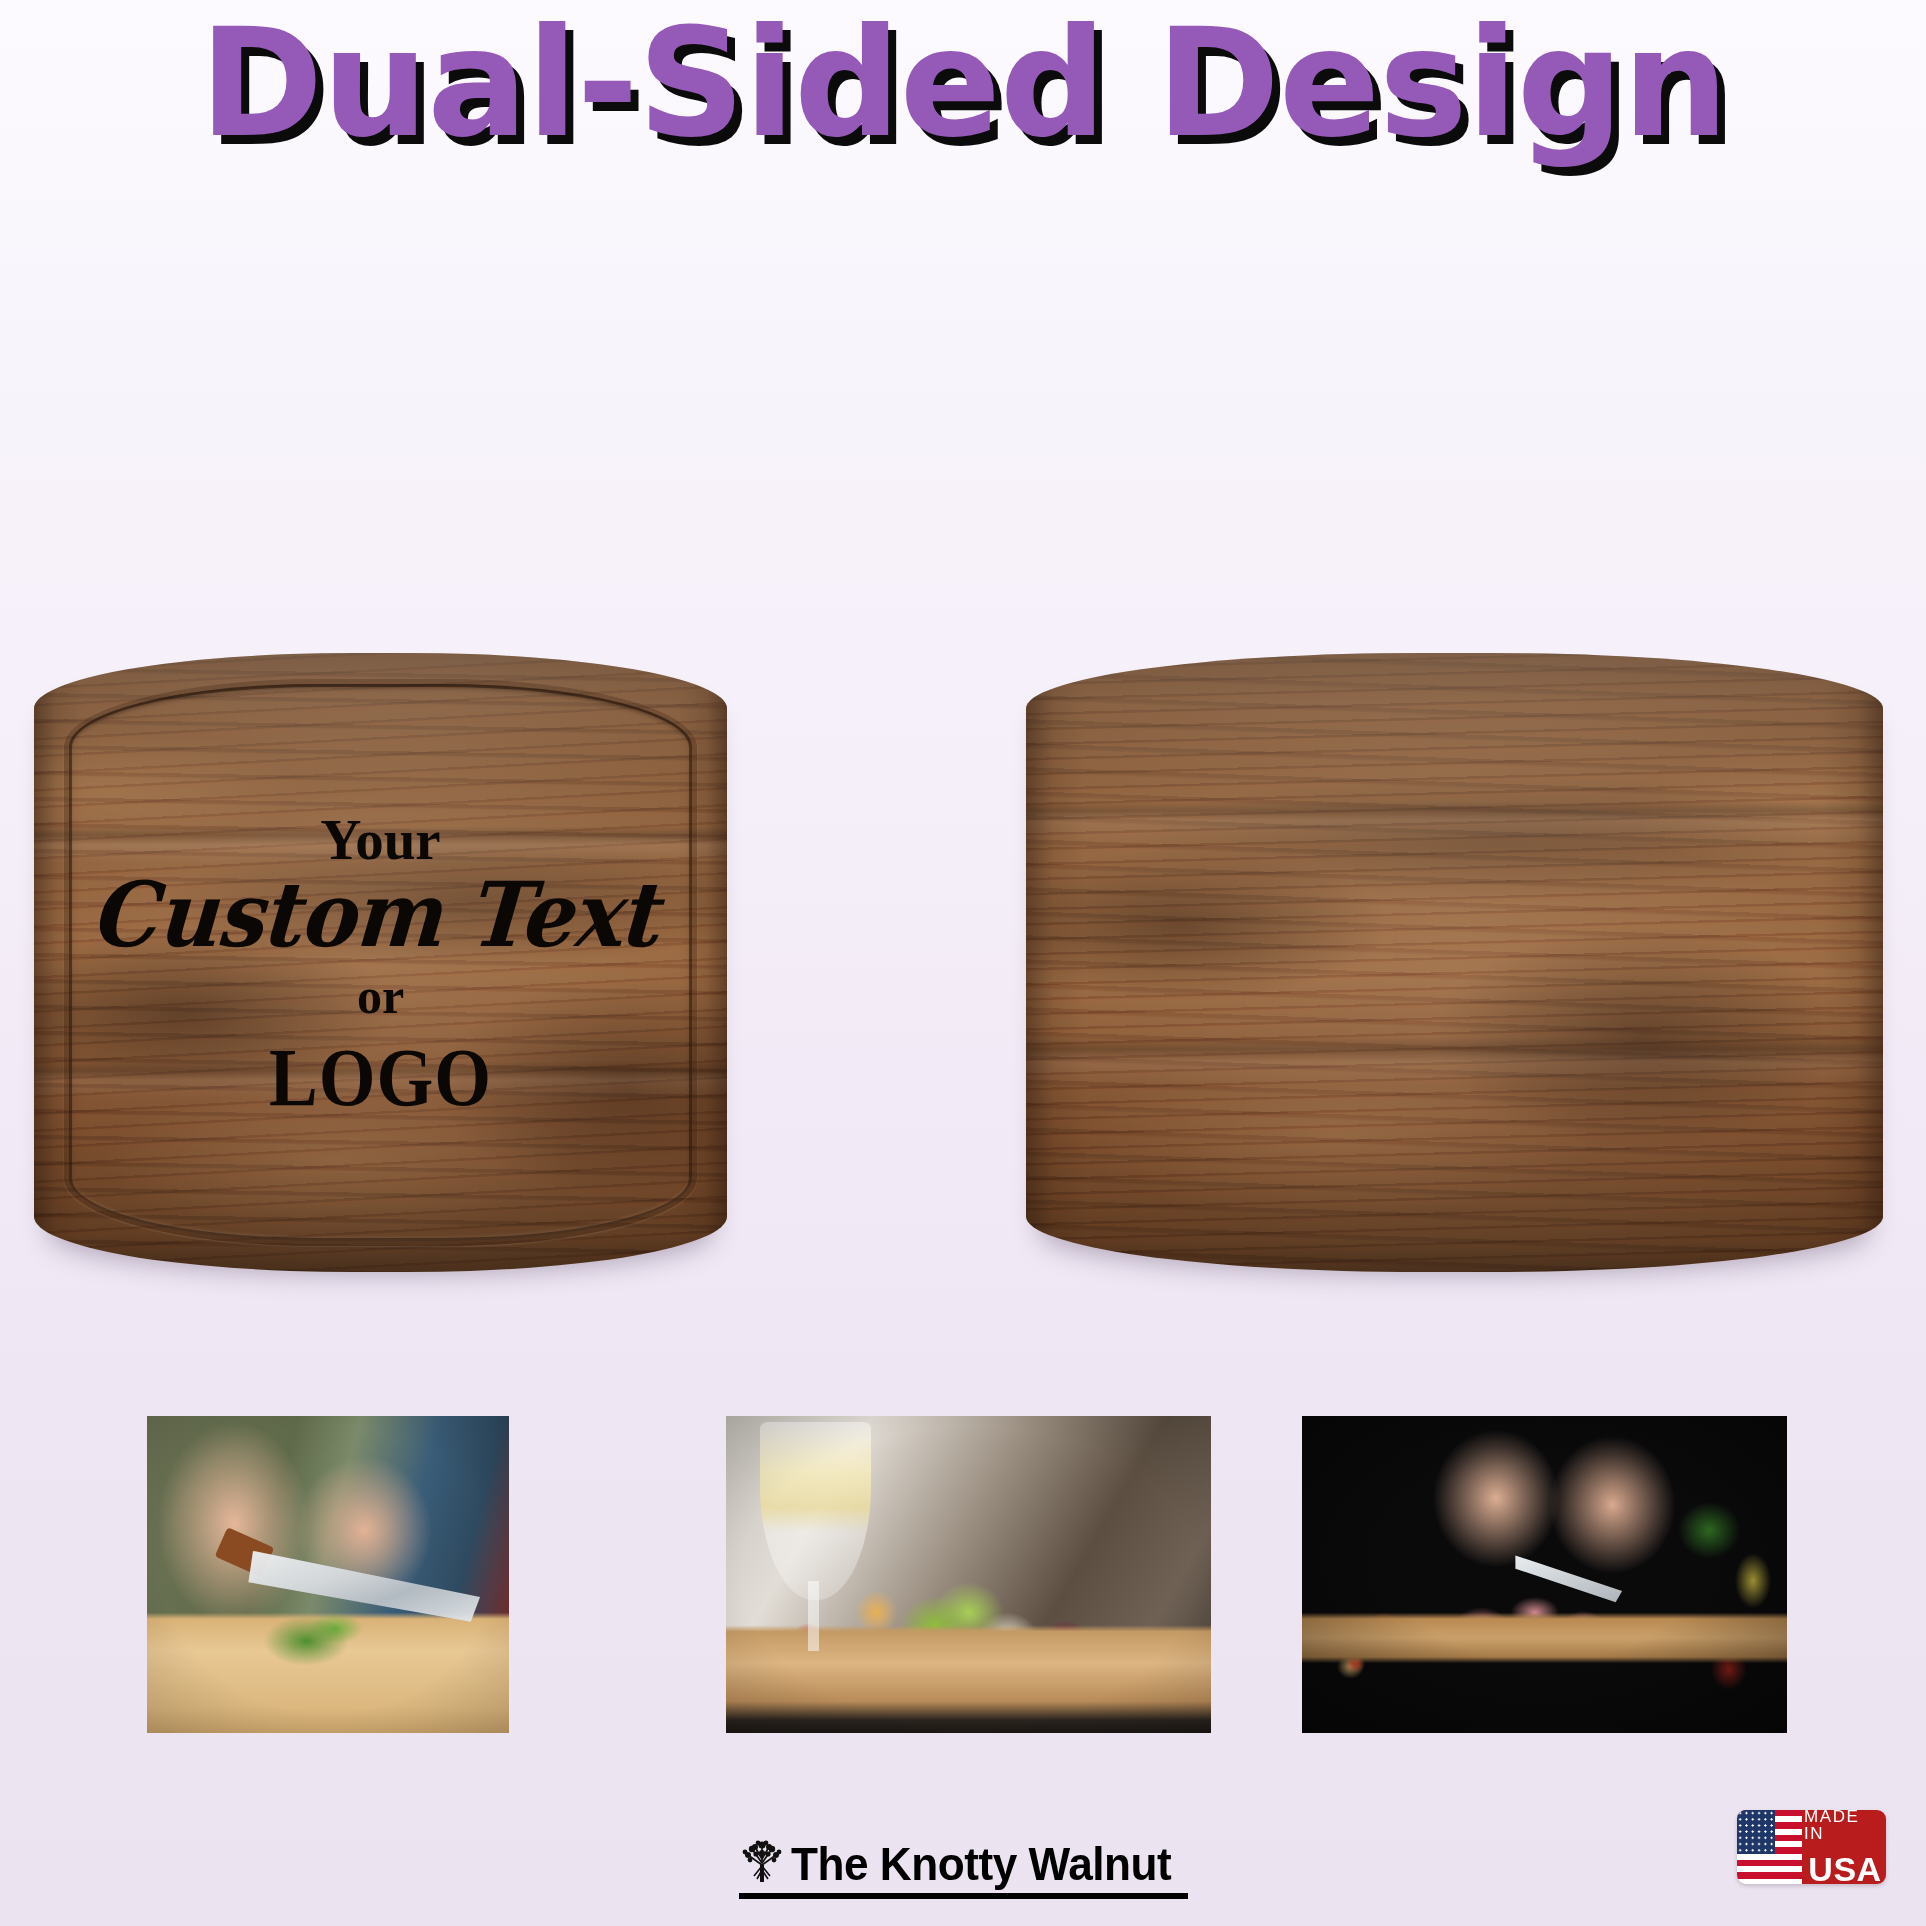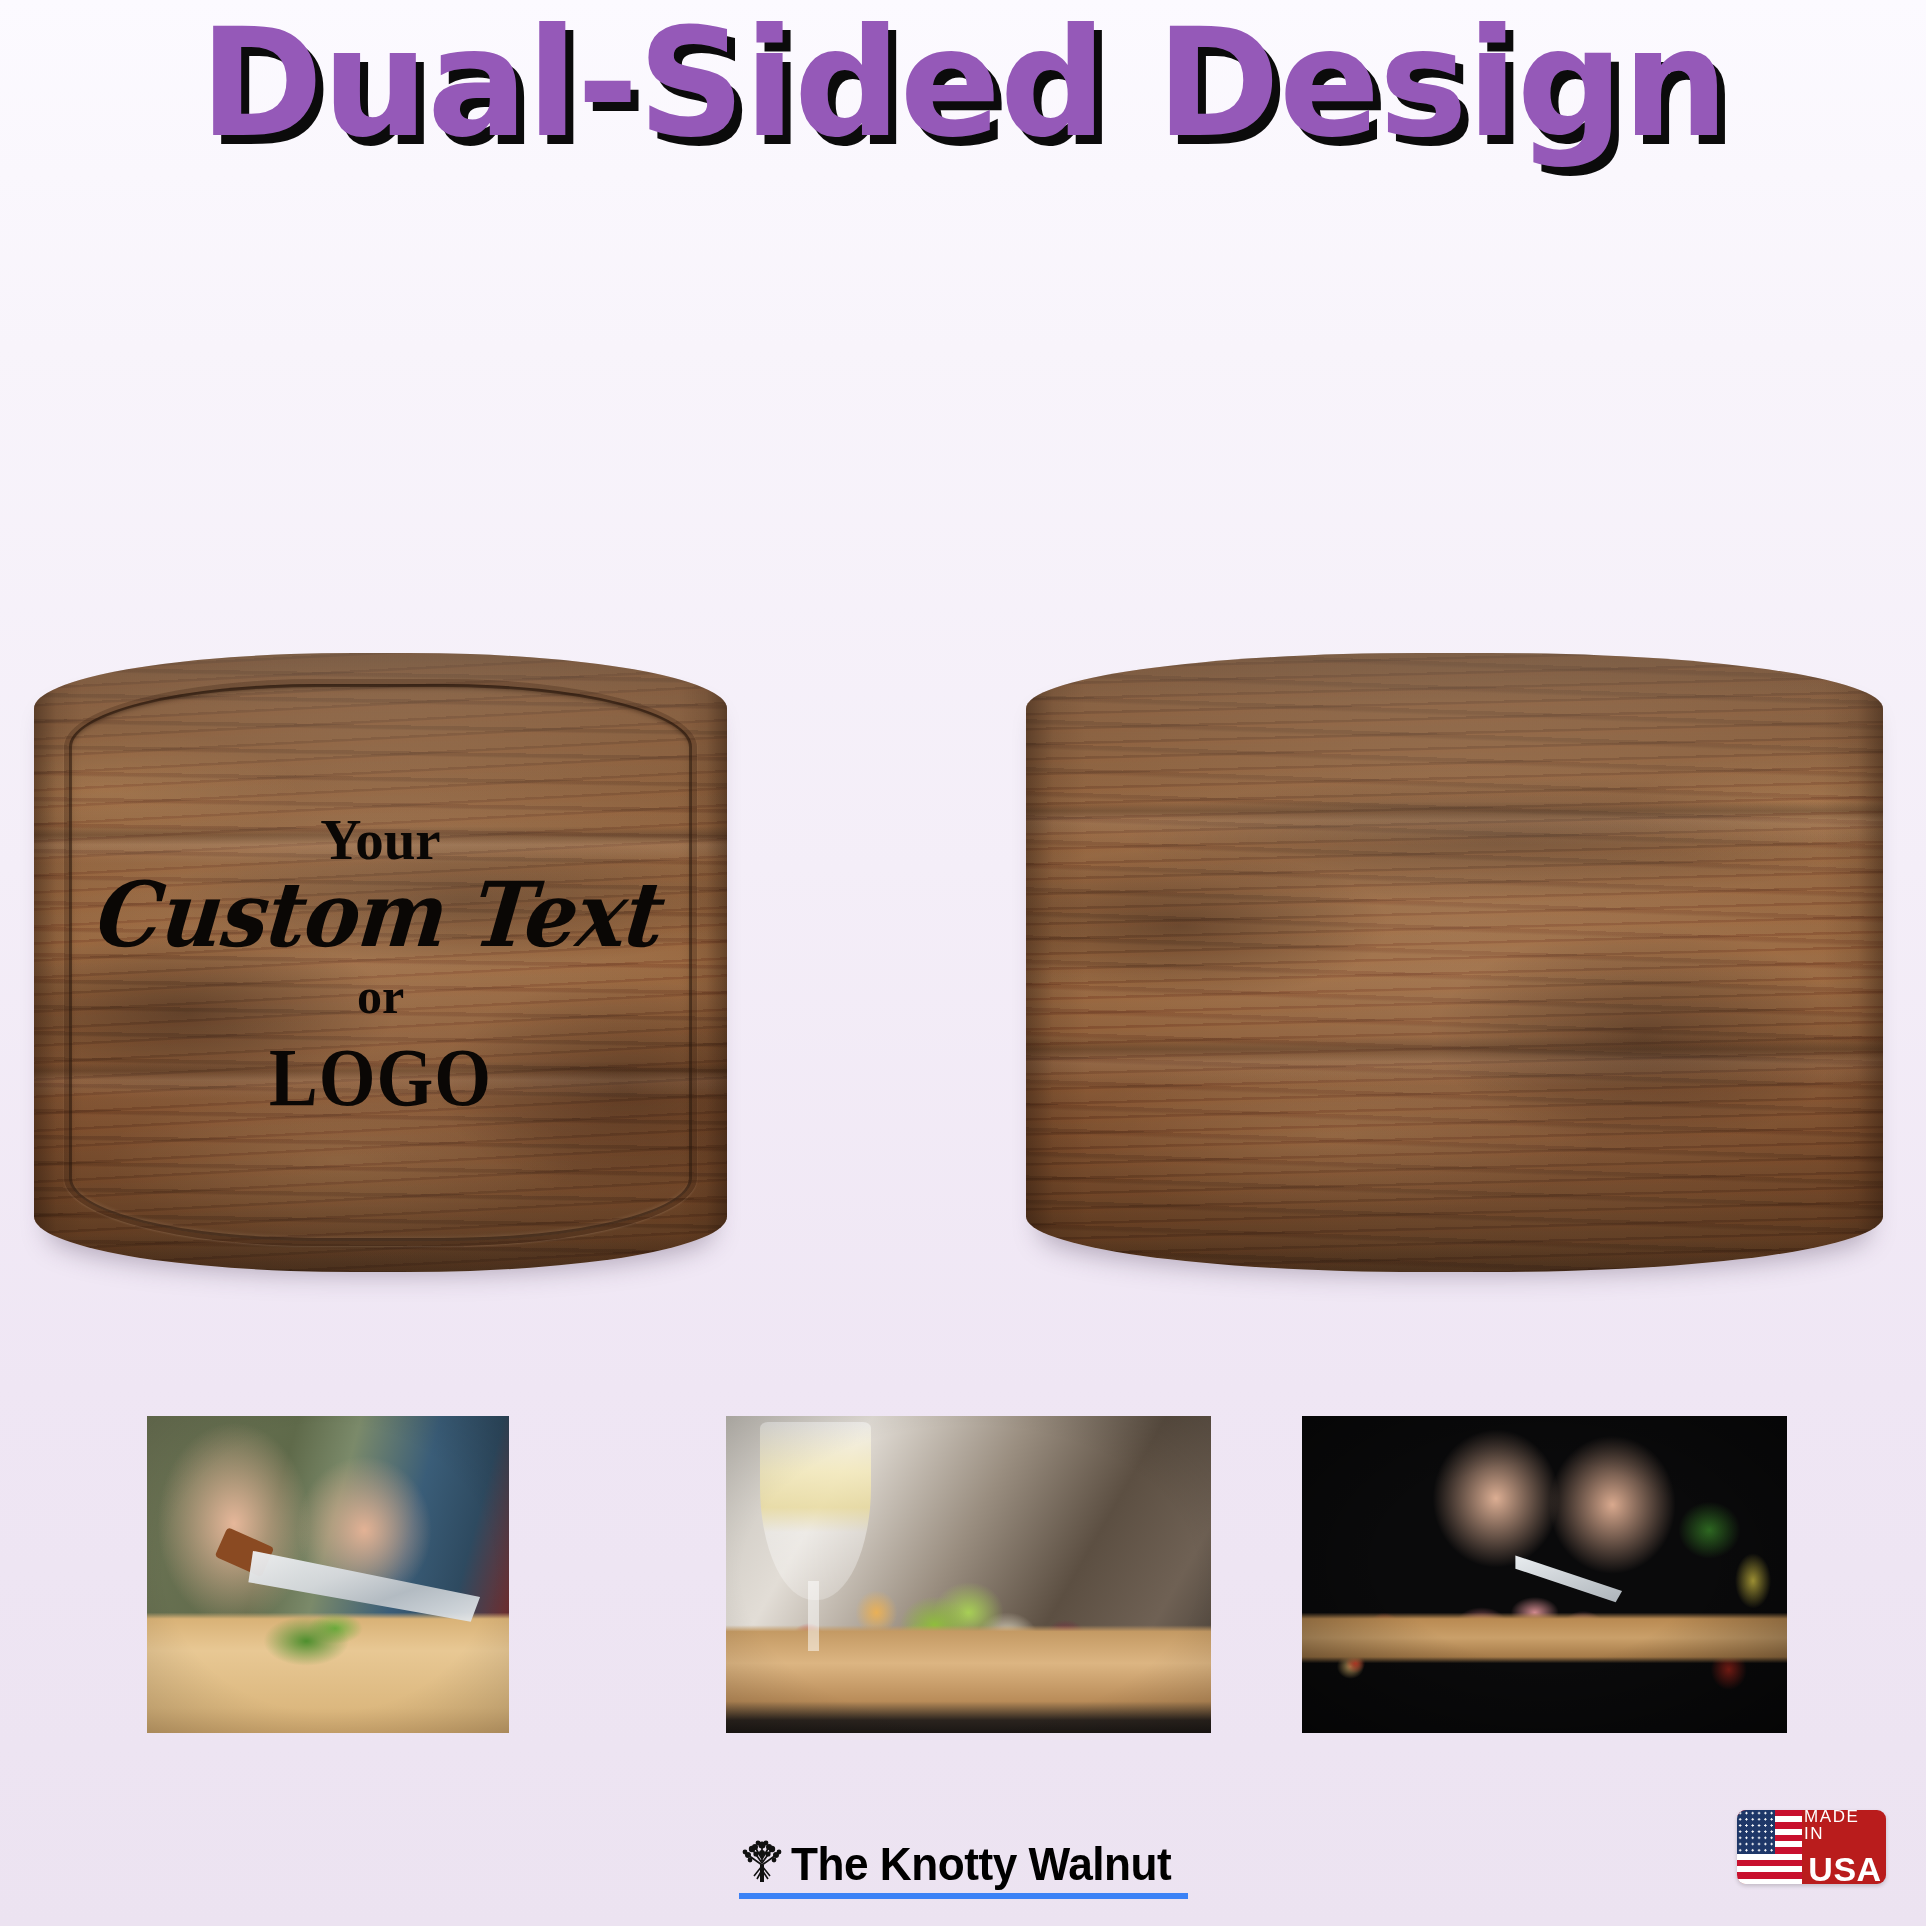--- a/index.html
+++ b/index.html
@@ -265,21 +265,21 @@
     background:linear-gradient(160deg,#e9edf0,#aab1b7);
     clip-path:polygon(0% 0%, 100% 70%, 94% 92%, 0% 26%);
   }
   .ph3 .vignette{position:absolute;inset:0;background:radial-gradient(ellipse 80% 78% at 50% 46%, rgba(0,0,0,0) 40%, rgba(0,0,0,.55) 100%);}
 
   
   .brand{
     position:absolute;left:0;right:0;top:1837px;text-align:center;
     white-space:nowrap;
   }
-  .brand-inner{display:inline-flex;align-items:center;gap:6px;border-bottom:6px solid #3b82f6;padding-bottom:2px;}
+  .brand-inner{display:inline-flex;align-items:center;gap:6px;border-bottom:6px solid #000000;padding-bottom:2px;}
   .brand-name{
     font-family:"Liberation Sans", sans-serif;
     font-weight:700;font-size:46px;color:#000;letter-spacing:-0.5px;
     transform:scaleX(0.96);transform-origin:left center;
   }
   .tree-icon{display:block;}
 
   .usa-badge{
     position:absolute;left:1737px;top:1810px;width:149px;height:74px;
     border-radius:9px;background:#b91c1c;overflow:hidden;

